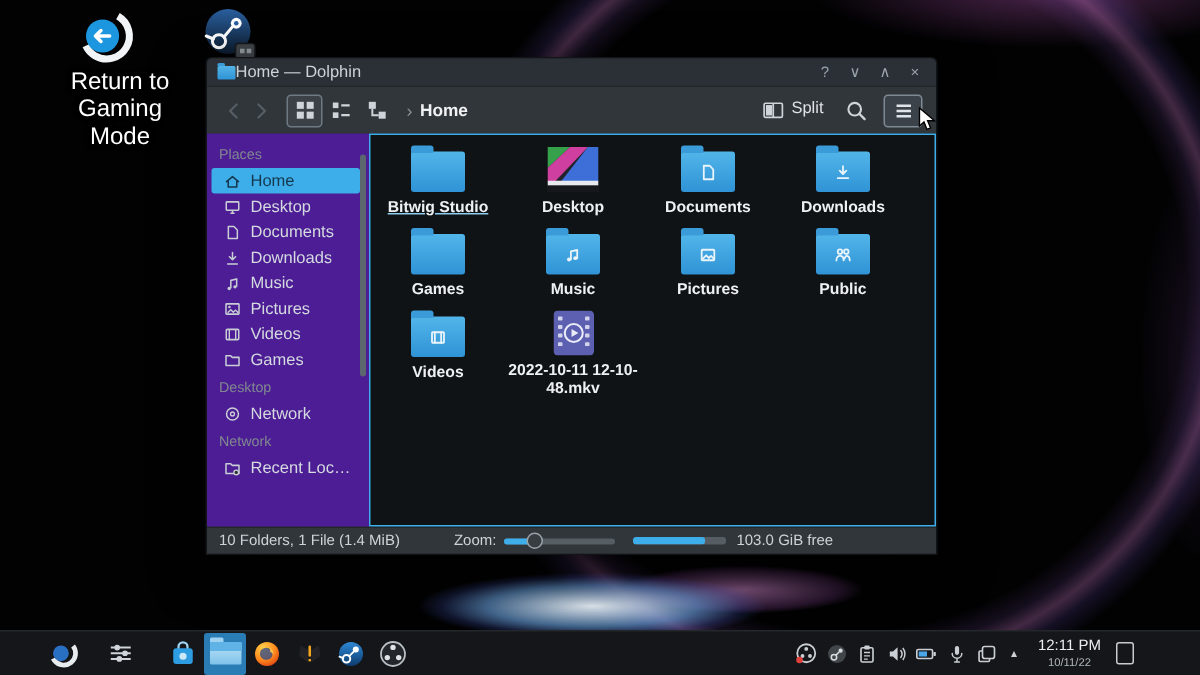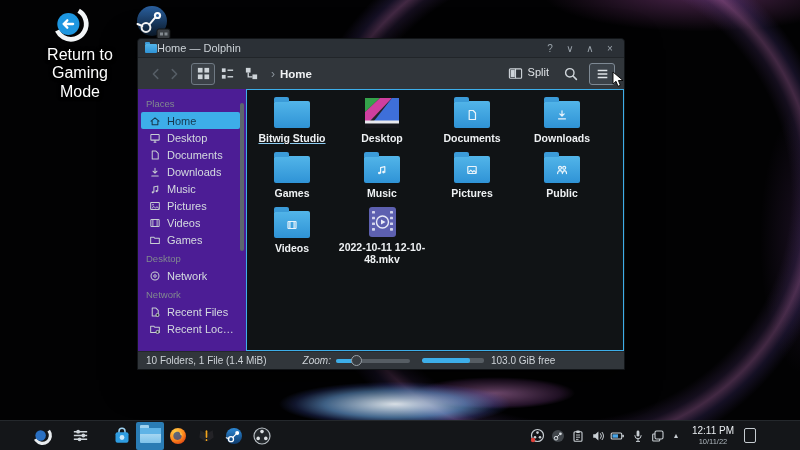--- a/index.html
+++ b/index.html
@@ -77,21 +77,21 @@
   .file.hovered .fname { text-decoration:underline; text-decoration-color:#8ecdf2; }
 
   .folder { position:relative; width:36px; height:27px; border-radius:2px; background:linear-gradient(180deg,#52b5e9,#2f93d6); }
   .folder::before { content:""; position:absolute; top:-4px; left:0; width:15px; height:5px; background:#3b9bd8; border-radius:2px 2px 0 0; }
   .folder svg.emblem { position:absolute; left:50%; top:52%; transform:translate(-50%,-50%); }
   .emblem * { stroke:#eaf4fb; fill:none; stroke-width:1.2; stroke-linecap:round; stroke-linejoin:round; }
   .emblem .fl { fill:#eaf4fb; stroke:none; }
 
   
   .statusbar { height:18px; background:#31363b; border-top:1px solid #23272b; display:flex; align-items:center; padding:0 8px; font-size:10px; color:#ced3d8; flex:none; }
-  .zoom-group { display:flex; align-items:center; gap:5px; margin-left:36px;font-style:italic; }
+  .zoom-group { display:flex; align-items:center; gap:5px; margin-left:36px; }
   .zoom-slider { position:relative; width:74px; height:11px; }
   .zs-track { position:absolute; left:0; right:0; top:4px; height:4px; border-radius:2px; background:#565d63; }
   .zs-fill  { position:absolute; left:0; top:4px; width:20px; height:4px; border-radius:2px; background:#3daee9; }
   .zs-handle{ position:absolute; left:15px; top:0; width:11px; height:11px; border-radius:50%; background:#383d42; border:1px solid #9aa2a9; }
   .free-bar { width:62px; height:5px; border-radius:2px; background:#565d63; margin-left:12px; overflow:hidden; }
   .free-fill{ width:77%; height:100%; background:#3daee9; border-radius:2px; }
   .free-text{ margin-left:7px; white-space:nowrap; }
 
   
   .taskbar { position:absolute; left:0; right:0; bottom:0; height:30px; background:#141619; border-top:1px solid #24282c; display:flex; align-items:center; padding:0 6px; z-index:40; }
@@ -288,27 +288,20 @@
         <svg width="12" height="12" viewBox="0 0 13 13">
             <circle cx="6.5" cy="6.5" r="4.3" stroke="currentColor" stroke-width="1.1" fill="none"></circle>
             <circle cx="6.5" cy="6.5" r="1.4" stroke="currentColor" stroke-width="1" fill="none"></circle>
           </svg>
         <span class="pl-label">Network</span>
       </div>
 
       <div class="sec-header">Network</div>
       <div class="pl-item">
         <svg width="12" height="12" viewBox="0 0 13 13">
-            <path d="M3.5 2.2h4L10 4.7v6.1H3.5z" stroke="currentColor" stroke-width="1.1" fill="none" stroke-linejoin="round"></path>
-            <circle cx="9.2" cy="9.7" r="1.7" fill="#2a2e33" stroke="currentColor" stroke-width="1"></circle>
-          </svg>
-        <span class="pl-label">Recent Files</span>
-      </div>
-      <div class="pl-item">
-        <svg width="12" height="12" viewBox="0 0 13 13">
             <path d="M1.8 3.4h3.4l1 1.2h5v5.8H1.8z" stroke="currentColor" stroke-width="1.1" fill="none" stroke-linejoin="round"></path>
             <circle cx="9.2" cy="9.7" r="1.7" fill="#2a2e33" stroke="currentColor" stroke-width="1"></circle>
           </svg>
         <span class="pl-label">Recent Locatio...</span>
       </div>
 
       <div class="sb-scrollbar"></div>
     </div>
 
     <div class="view">

